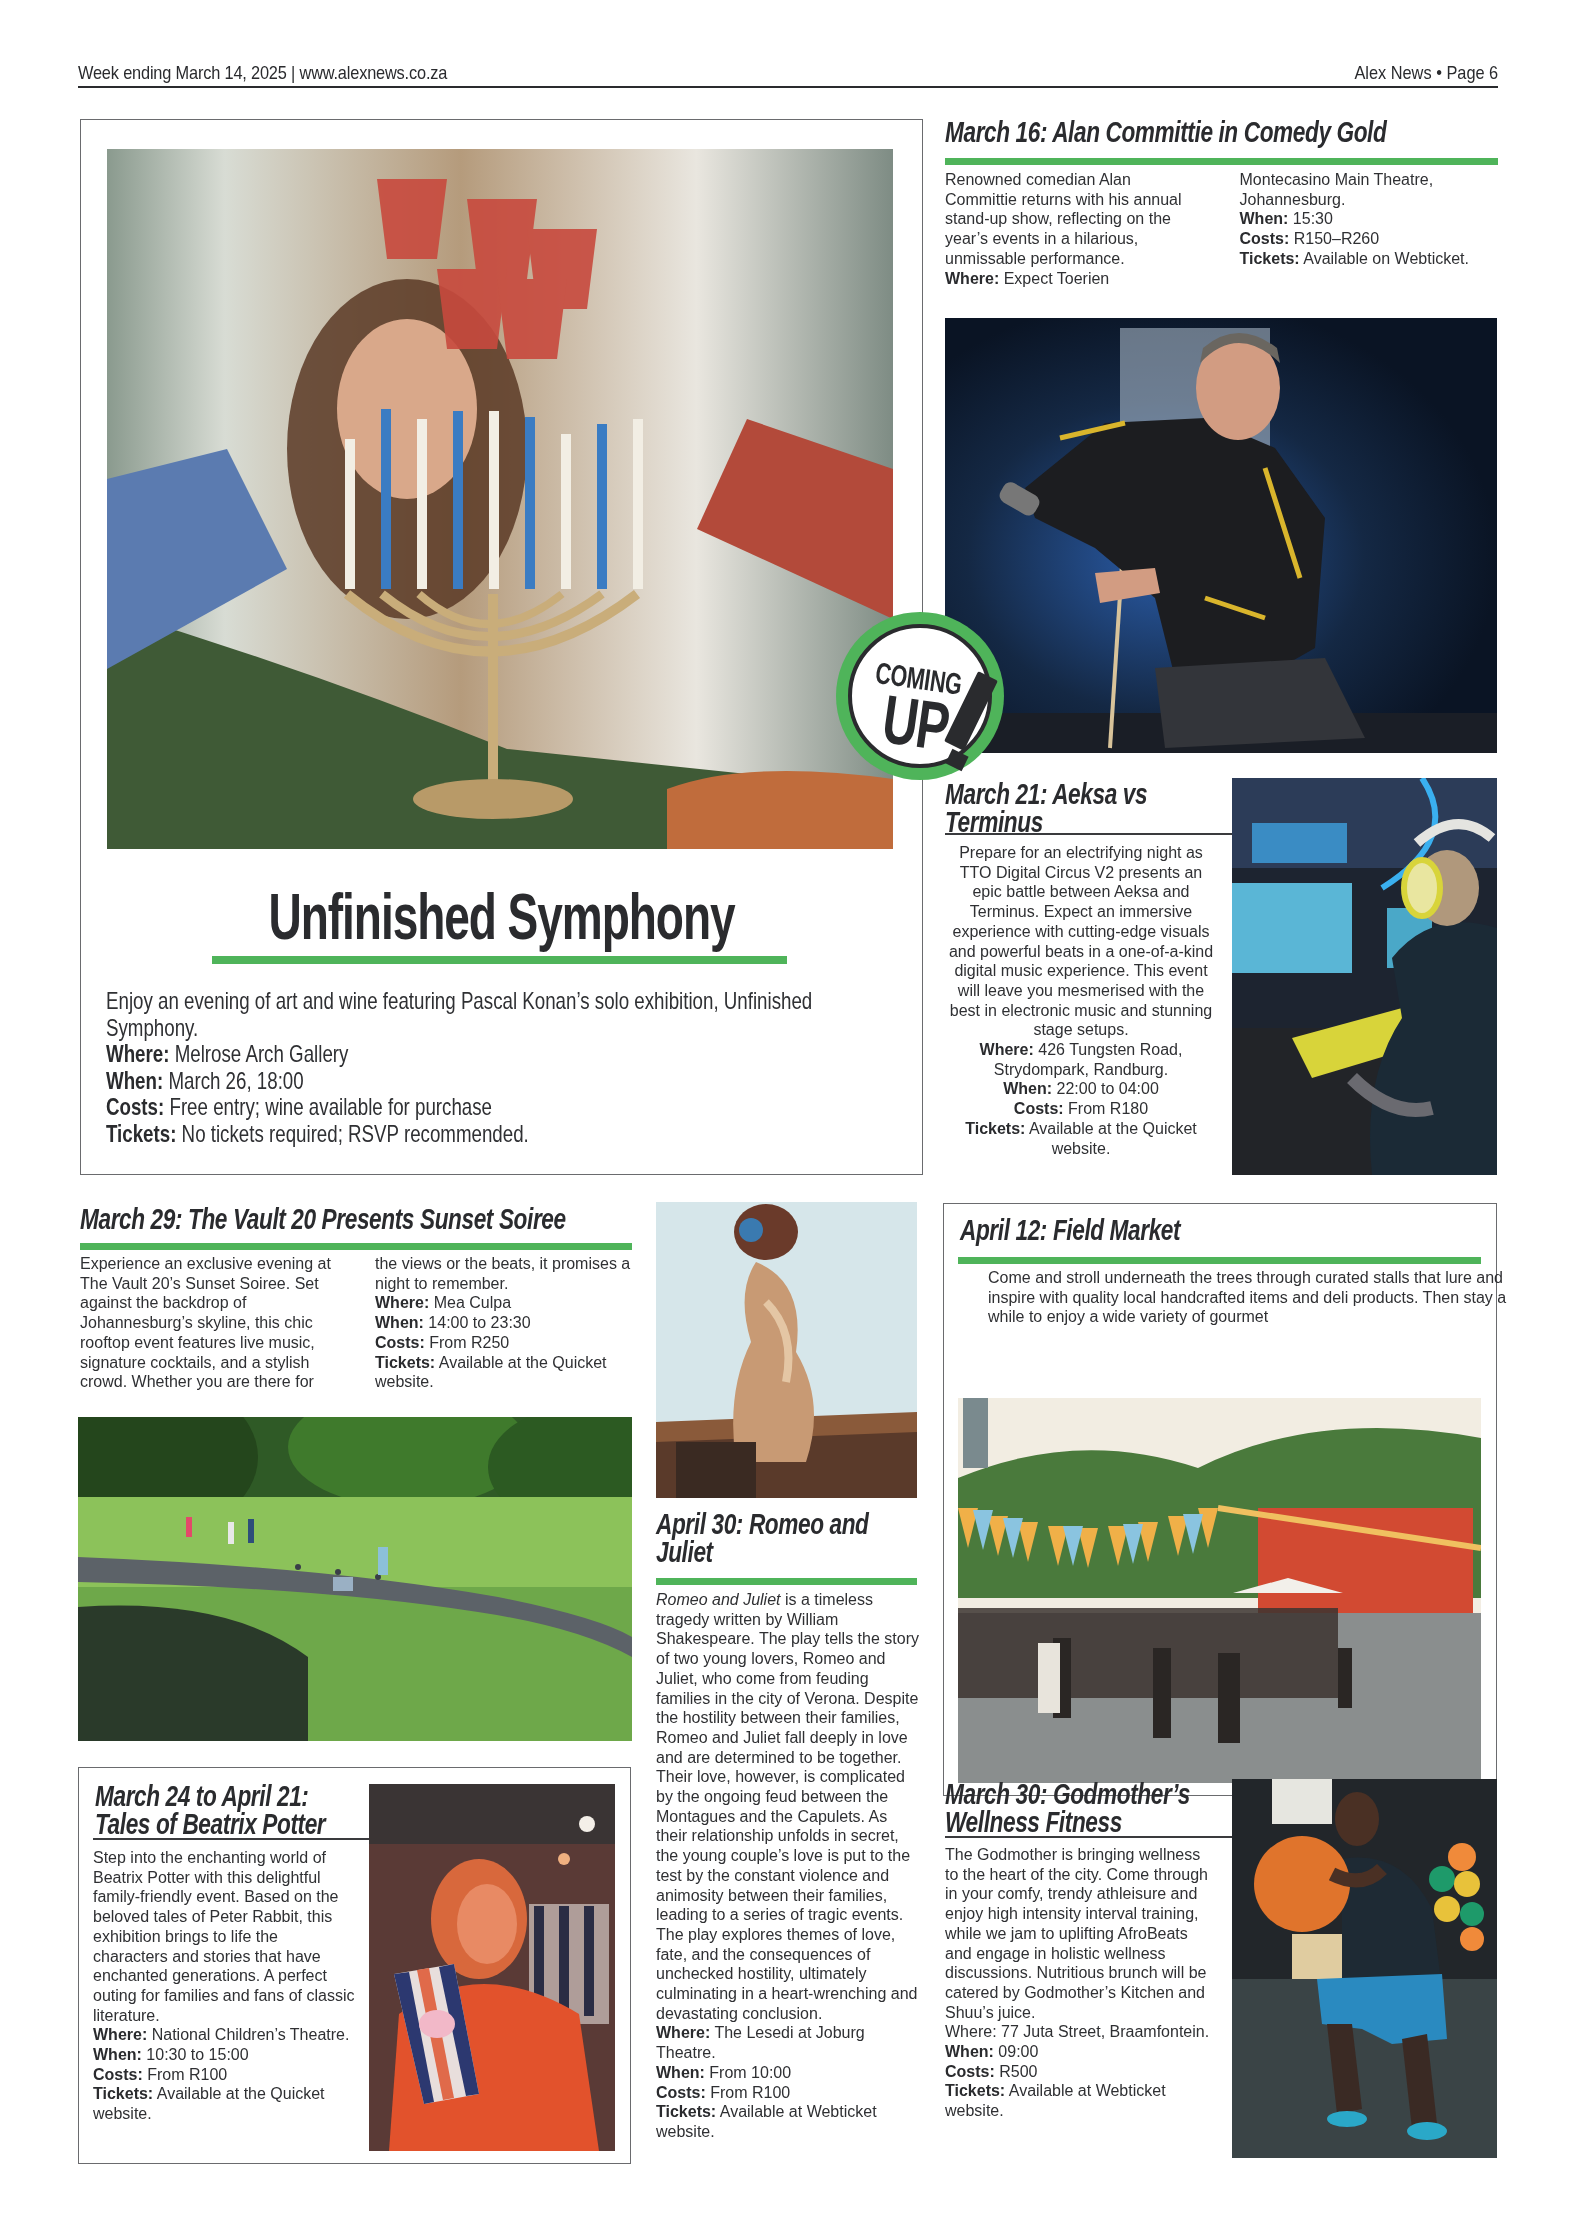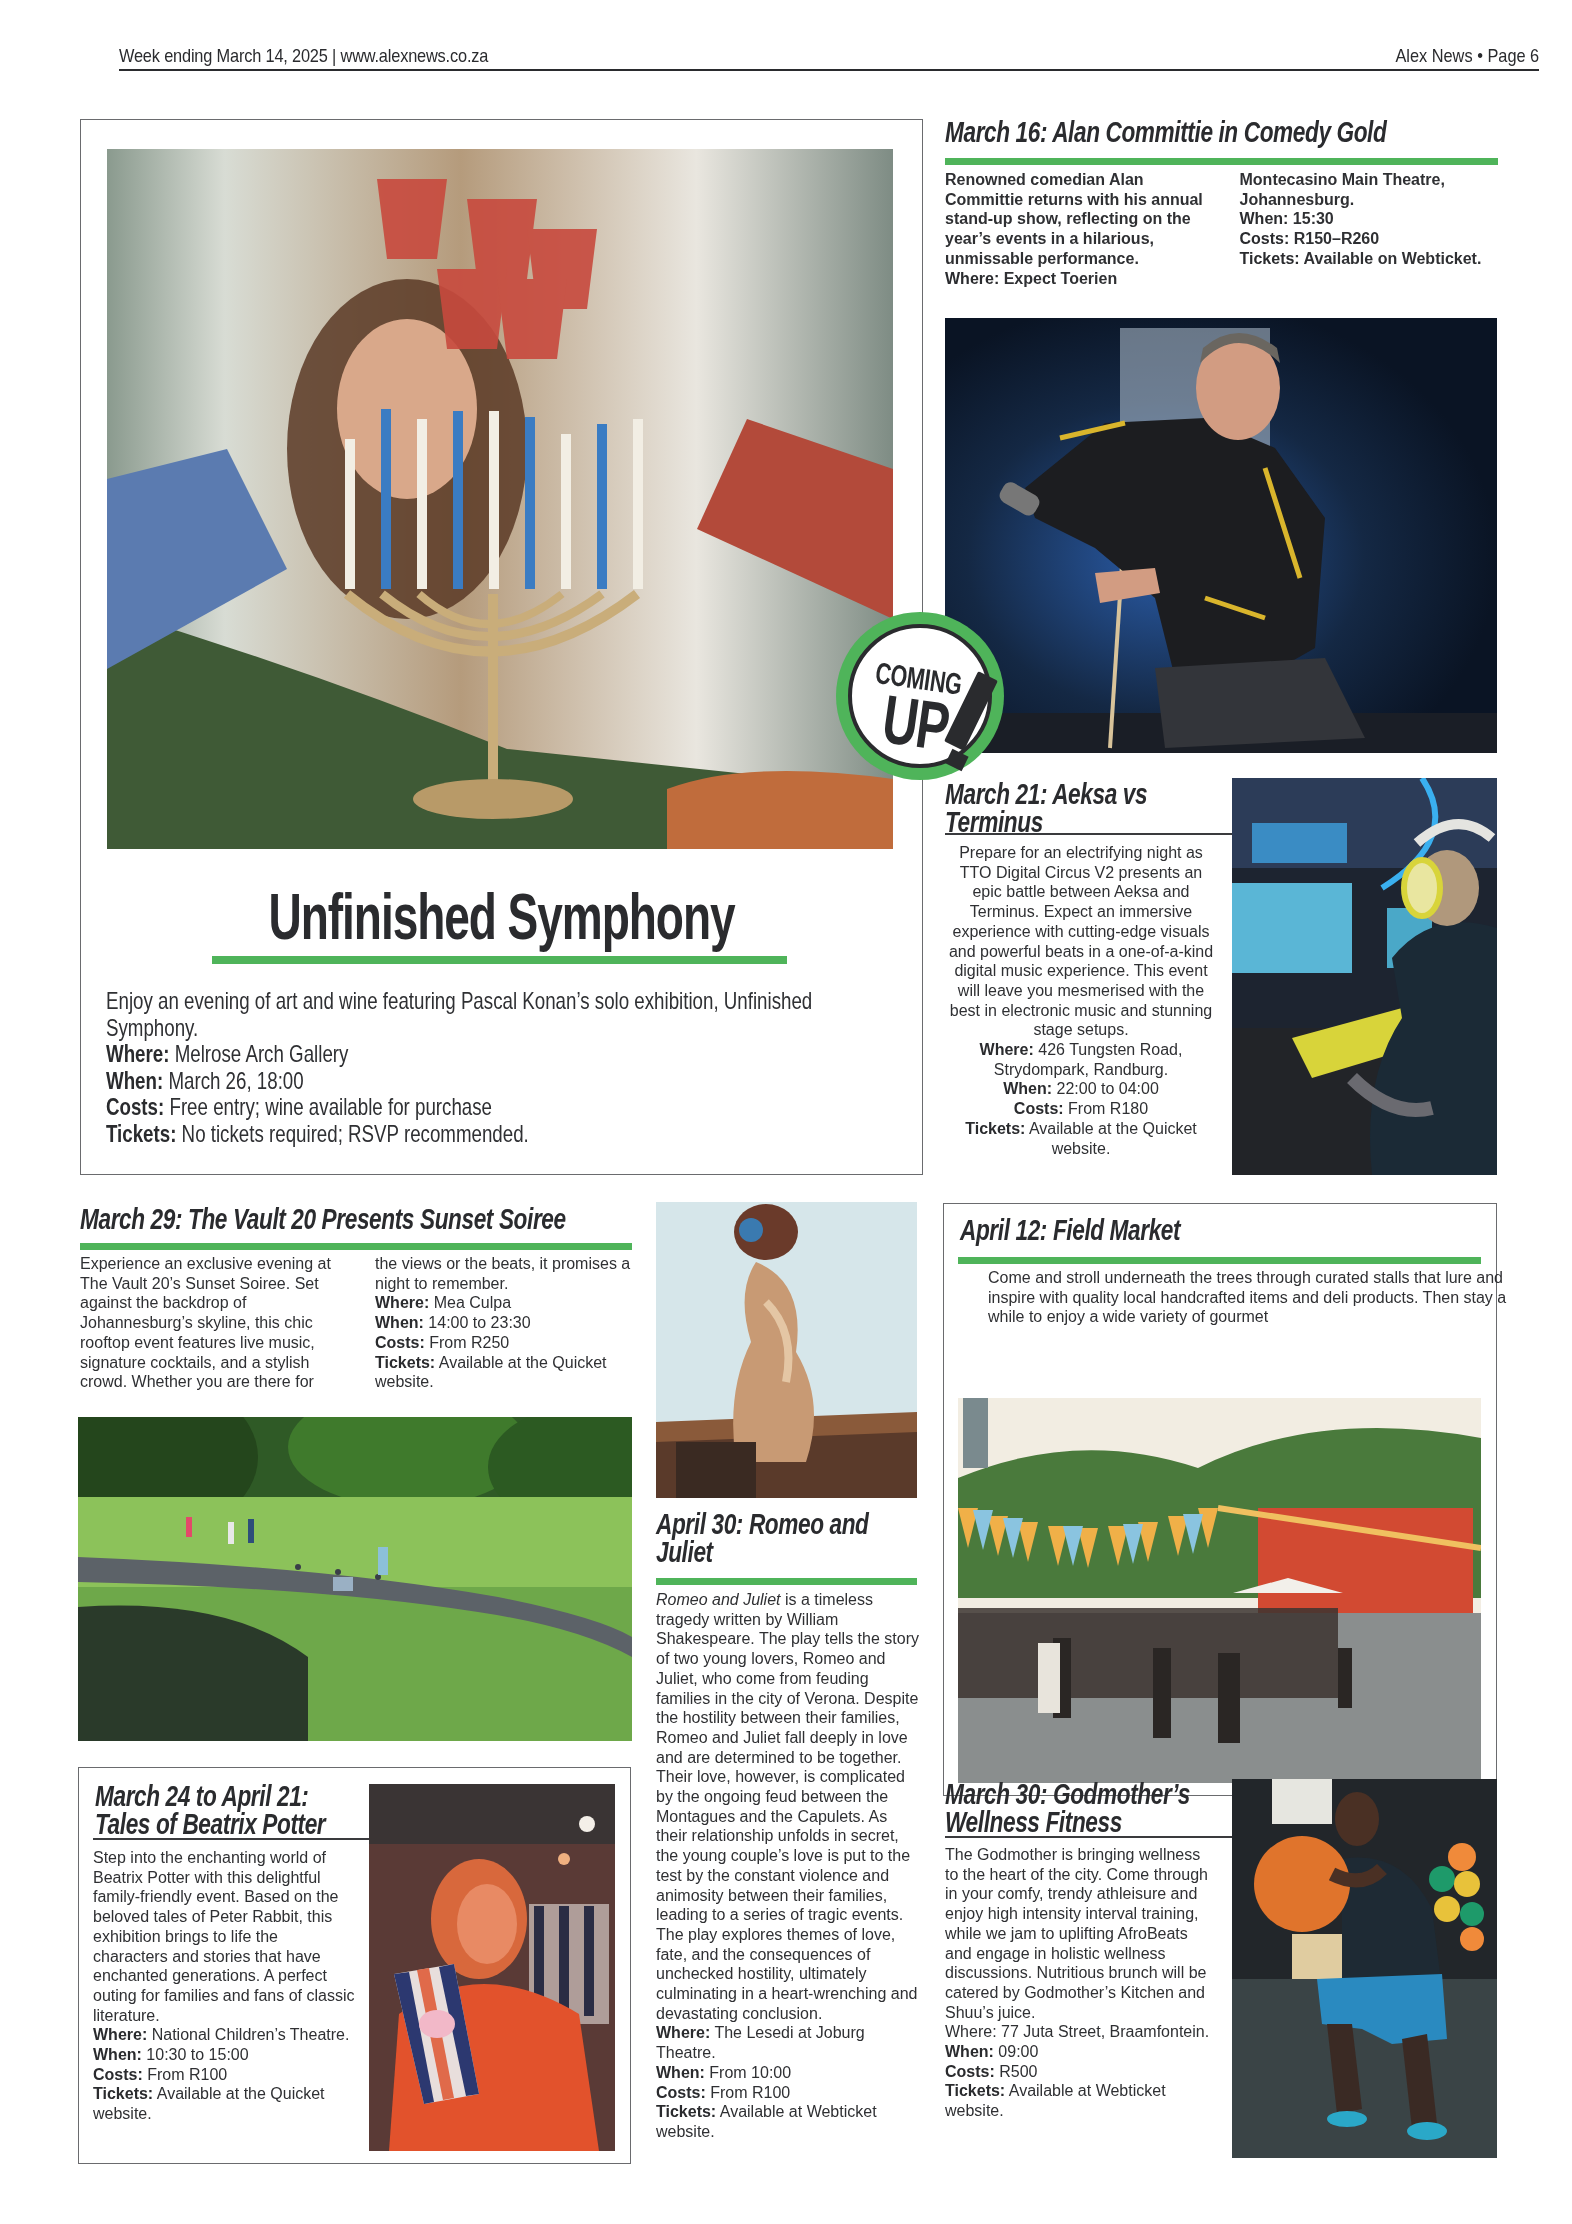--- a/index.html
+++ b/index.html
@@ -1,21 +1,21 @@
 <!DOCTYPE html>
 <html><head>
 <meta charset="utf-8">
 <style>
   * { box-sizing: border-box; margin: 0; padding: 0; }
   html, body { width: 1572px; height: 2224px; background: #ffffff; overflow: hidden; }
   body { position: relative; font-family: "Liberation Sans", sans-serif; color: #2a2b2e; }
   .abs { position: absolute; }
 
   
-  .page-header { left: 78px; top: 43px; width: 1420px; height: 28px; border-bottom: 2px solid #2a2b2e; margin-left: 41px; }
+  .page-header { left: 78px; top: 60px; width: 1420px; height: 28px; border-bottom: 2px solid #2a2b2e; }
   .page-header .left { position: absolute; left: 0; top: 2px; font-size: 19px; letter-spacing: -0.2px; transform: scaleX(0.86); transform-origin: left top; white-space: nowrap; }
   .page-header .right { position: absolute; right: 0; top: 2px; font-size: 19px; transform: scaleX(0.86); transform-origin: right top; white-space: nowrap; }
 
   
   .hd { font-family: "Liberation Sans", sans-serif; font-weight: bold; font-style: italic; color: #2a2b2e; font-size: 29px; line-height: 28px; letter-spacing: -0.5px; transform: scaleX(0.78); transform-origin: left top; white-space: nowrap; }
   .green-bar { background: #4fb45a; height: 7px; }
   .dark-rule { background: #3a3b3e; height: 2px; }
 
   .body-text { font-size: 16px; line-height: 19.7px; color: #2f3033; }
   .body-text b { color: #2a2b2e; }
@@ -104,21 +104,21 @@
 <div class="abs main-body">
   <p style="width:1000px;">Enjoy an evening of art and wine featuring Pascal Konan’s solo exhibition, Unfinished Symphony.</p>
   <p><b>Where:</b> <span>Melrose Arch Gallery</span></p>
   <p><b>When:</b> <span>March 26, 18:00</span></p>
   <p><b>Costs:</b> <span>Free entry; wine available for purchase</span></p>
   <p><b>Tickets:</b> <span>No tickets required; RSVP recommended.</span></p>
 </div>
 
 <div class="abs hd" style="left:945px; top:118px;">March 16: Alan Committie in Comedy Gold</div>
 <div class="abs green-bar" style="left:945px; top:158px; width:553px;"></div>
-<div class="abs body-text two-col" style="left:945px; top:170px; width:553px; gap:36px;font-weight:bold;">
+<div class="abs body-text two-col" style="left:945px; top:170px; width:553px; gap:36px;">
   <div>
     <p>Renowned comedian Alan Committie returns with his annual stand-up show, reflecting on the year’s events in a hilarious, unmissable performance.</p>
     <p><b>Where:</b> <span>Expect Toerien</span></p>
   </div>
   <div>
     <p>Montecasino Main Theatre, Johannesburg.</p>
     <p><b>When:</b> <span>15:30</span></p>
     <p><b>Costs:</b> <span>R150–R260</span></p>
     <p style="white-space:nowrap;"><b>Tickets:</b> <span>Available on Webticket.</span></p>
   </div>

